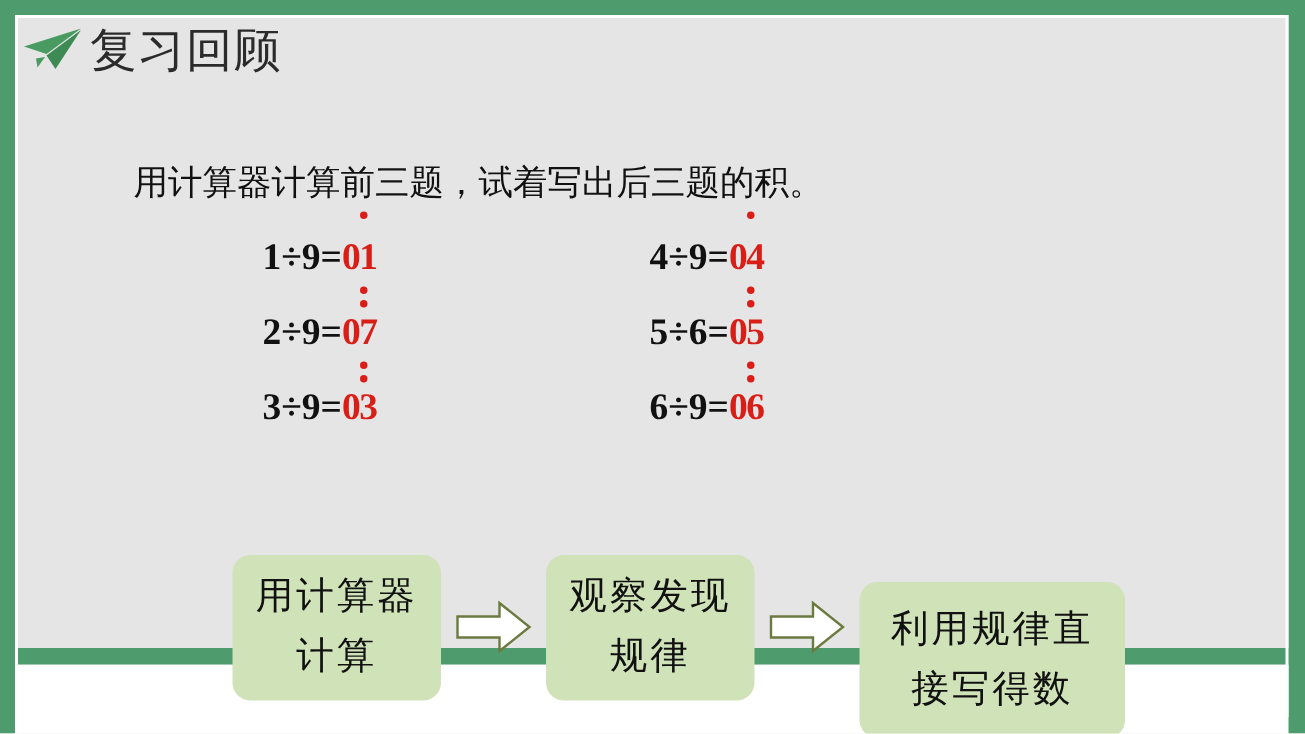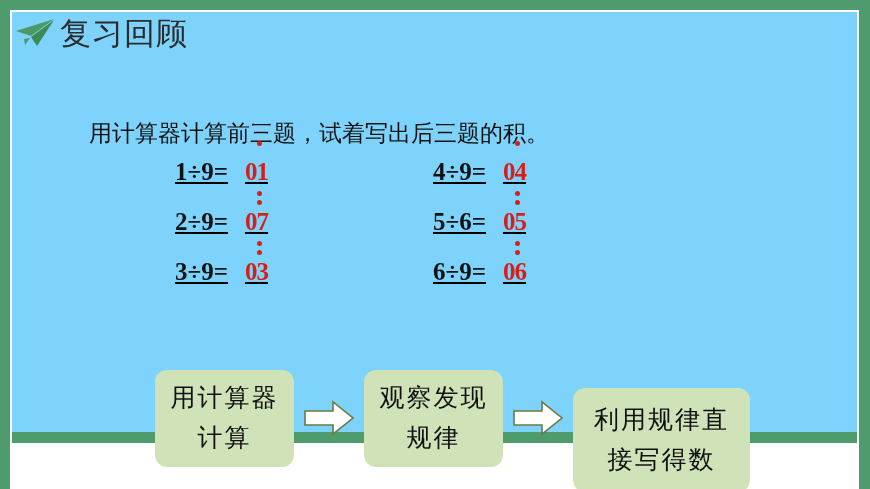--- a/index.html
+++ b/index.html
@@ -12,21 +12,21 @@
     height: 489px;
     overflow: hidden;
     font-family: "Liberation Serif", serif;
   }
 
   
   #slide {
     position: relative;
     width: 870px;
     height: 443px;
-    background: #7dd3fc;
+    background: #e5e5e5;
     box-sizing: border-box;
   }
   .frame-bar {
     position: absolute;
     background: #4E9B6D;
   }
   .frame-top    { left: 0;  top: 0;    width: 870px; height: 10px; }
   .frame-bottom { left: 0;  bottom: 0; width: 870px; height: 11px; }
   .frame-left   { left: 0;  top: 0;    width: 10px;  height: 489px; }
   .frame-right  { right: 0; top: 0;    width: 11px;  height: 489px; }
@@ -74,21 +74,21 @@
     line-height: 28px;
     color: #1a1a1a;
     font-weight: 700;
     white-space: nowrap;
   }
 
   
   #instruction {
     position: absolute;
     left: 89px;
-    top: 120px;
+    top: 108px;
     font-family: "Liberation Serif", serif;
     font-size: 23px;
     line-height: 28px;
     color: #111111;
     white-space: nowrap;
   }
 
   
   #equations {
     position: absolute;
@@ -98,35 +98,33 @@
   }
   .eq-row {
     position: relative;
     height: 50px;
   }
   .eq-cell {
     position: absolute;
     display: flex;
     align-items: baseline;
     white-space: nowrap;
-    text-decoration: underline;
   }
   .eq-cell.col-left  { left: 0px; }
   .eq-cell.col-right { left: 258px; }
 
   .eq-expr {
     font-family: "Liberation Serif", serif;
     font-size: 25px;
     font-weight: 700;
     color: #111111;
     letter-spacing: 0px;
   }
   .eq-answer {
     position: relative;
-    margin-left: 17px;
     font-family: "Liberation Serif", serif;
     font-size: 25px;
     font-weight: 700;
     color: #D91E18;
     letter-spacing: -1px;
   }
   
   .rep-dot {
     position: absolute;
     width: 5px;

